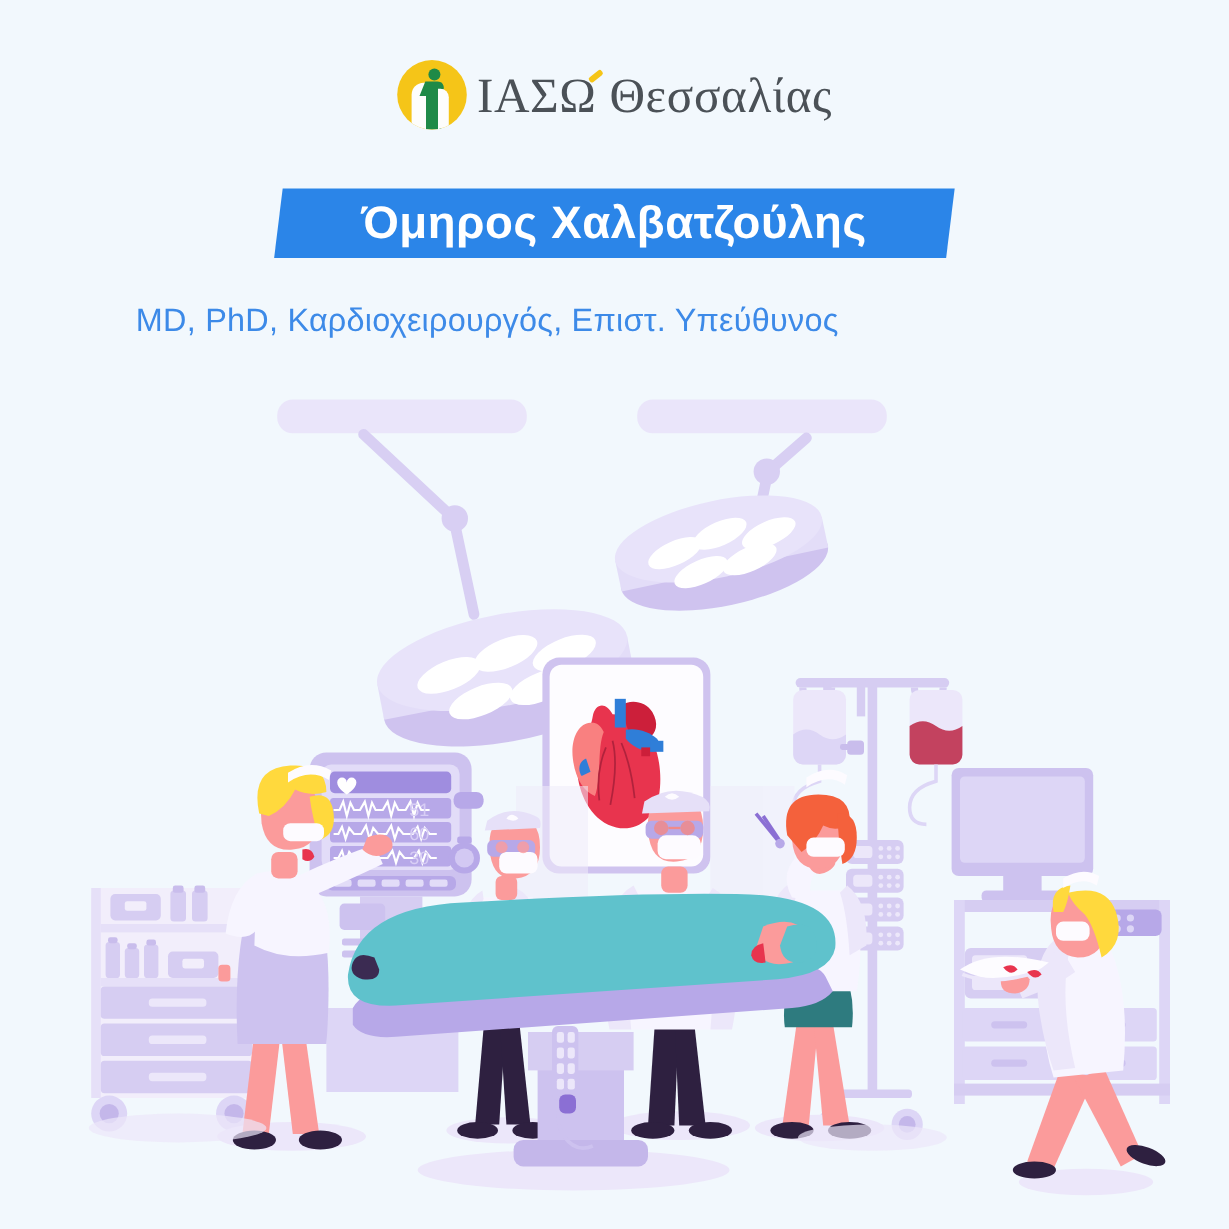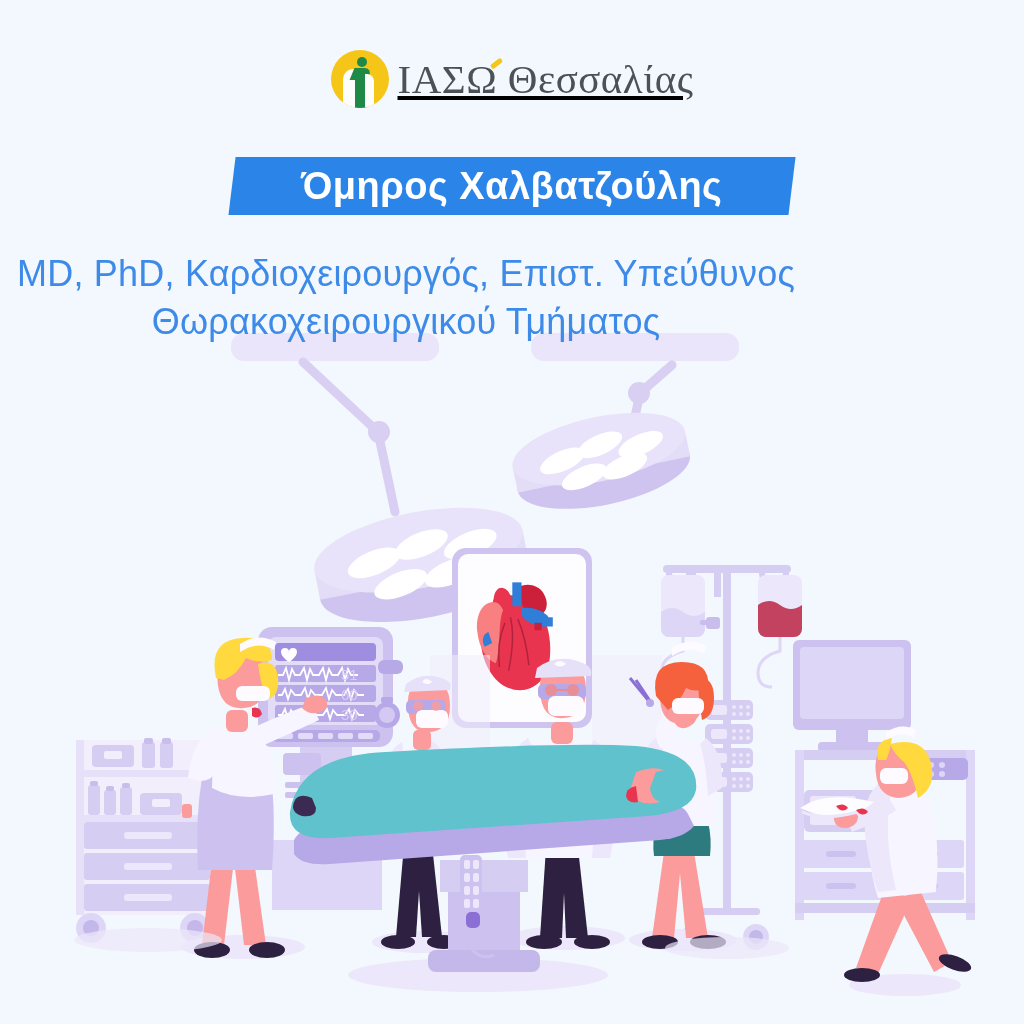--- a/index.html
+++ b/index.html
@@ -23,21 +23,20 @@
     top: 48px;
     left: 0;
     width: 1024px;
     text-align: center;
   }
   .logo-row {
     display: inline-flex;
     align-items: center;
     gap: 9px;
     height: 62px;
-    text-decoration: underline;
   }
   .logo-mark {
     position: relative;
     width: 58px;
     height: 58px;
     border-radius: 50%;
     background: #f5c518;
     flex: 0 0 auto;
     overflow: hidden;
   }
@@ -135,21 +134,21 @@
   }
 
   
   .subtitle {
     position: absolute;
     top: 250px;
     left: 0;
     width: 812px;
     text-align: center;
     color: #3d8ae8;
-    font-size: 36px;
+    font-size: 27px;
     line-height: 1.32;
     letter-spacing: 0.2px;
     font-weight: 400;
   }
 
   
   .illustration {
     position: absolute;
     left: 0;
     top: 0;
@@ -569,16 +568,15 @@
       <div class="logo-word">ΙΑΣΩ Θεσσαλίας<span class="accent"></span></div>
     </div>
   </div>
 
   <div class="name-banner">
     <span class="name-text">Όμηρος Χαλβατζούλης</span>
   </div>
 
   <div class="subtitle">
     <div>MD, PhD, Καρδιοχειρουργός, Επιστ. Υπεύθυνος</div>
-    <div>Θωρακοχειρουργικού Τμήματος</div>
   </div>
 
 </div>
 
 </body></html>

